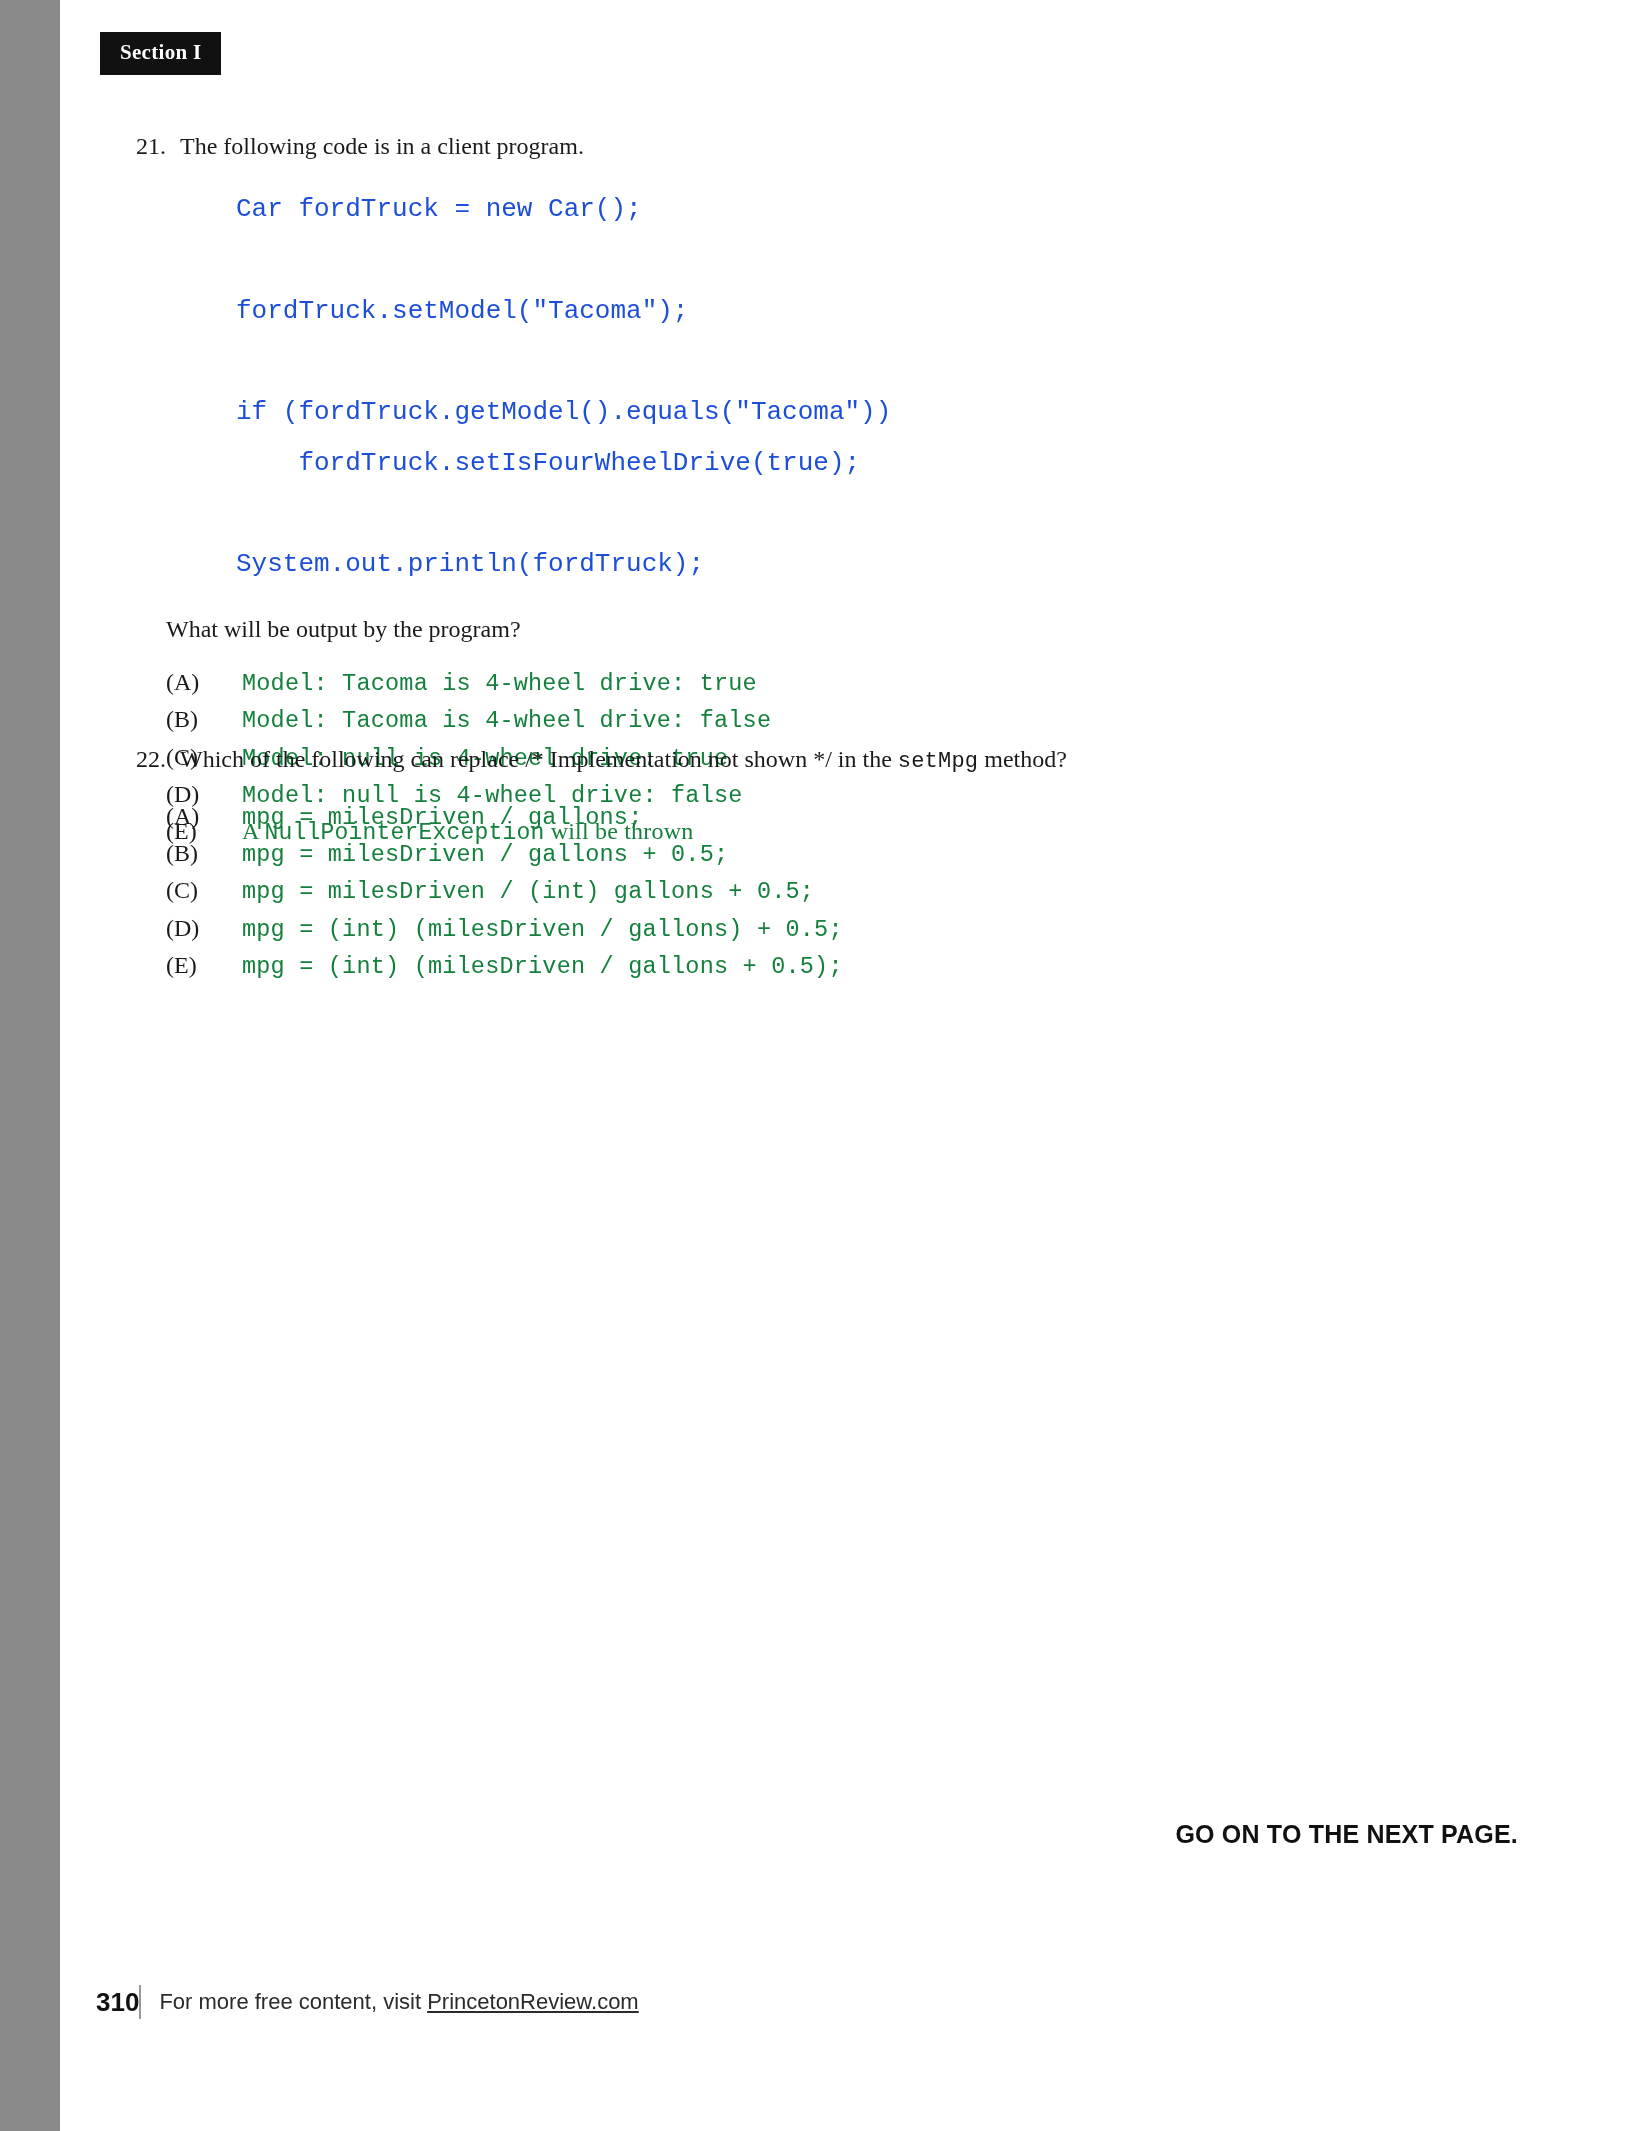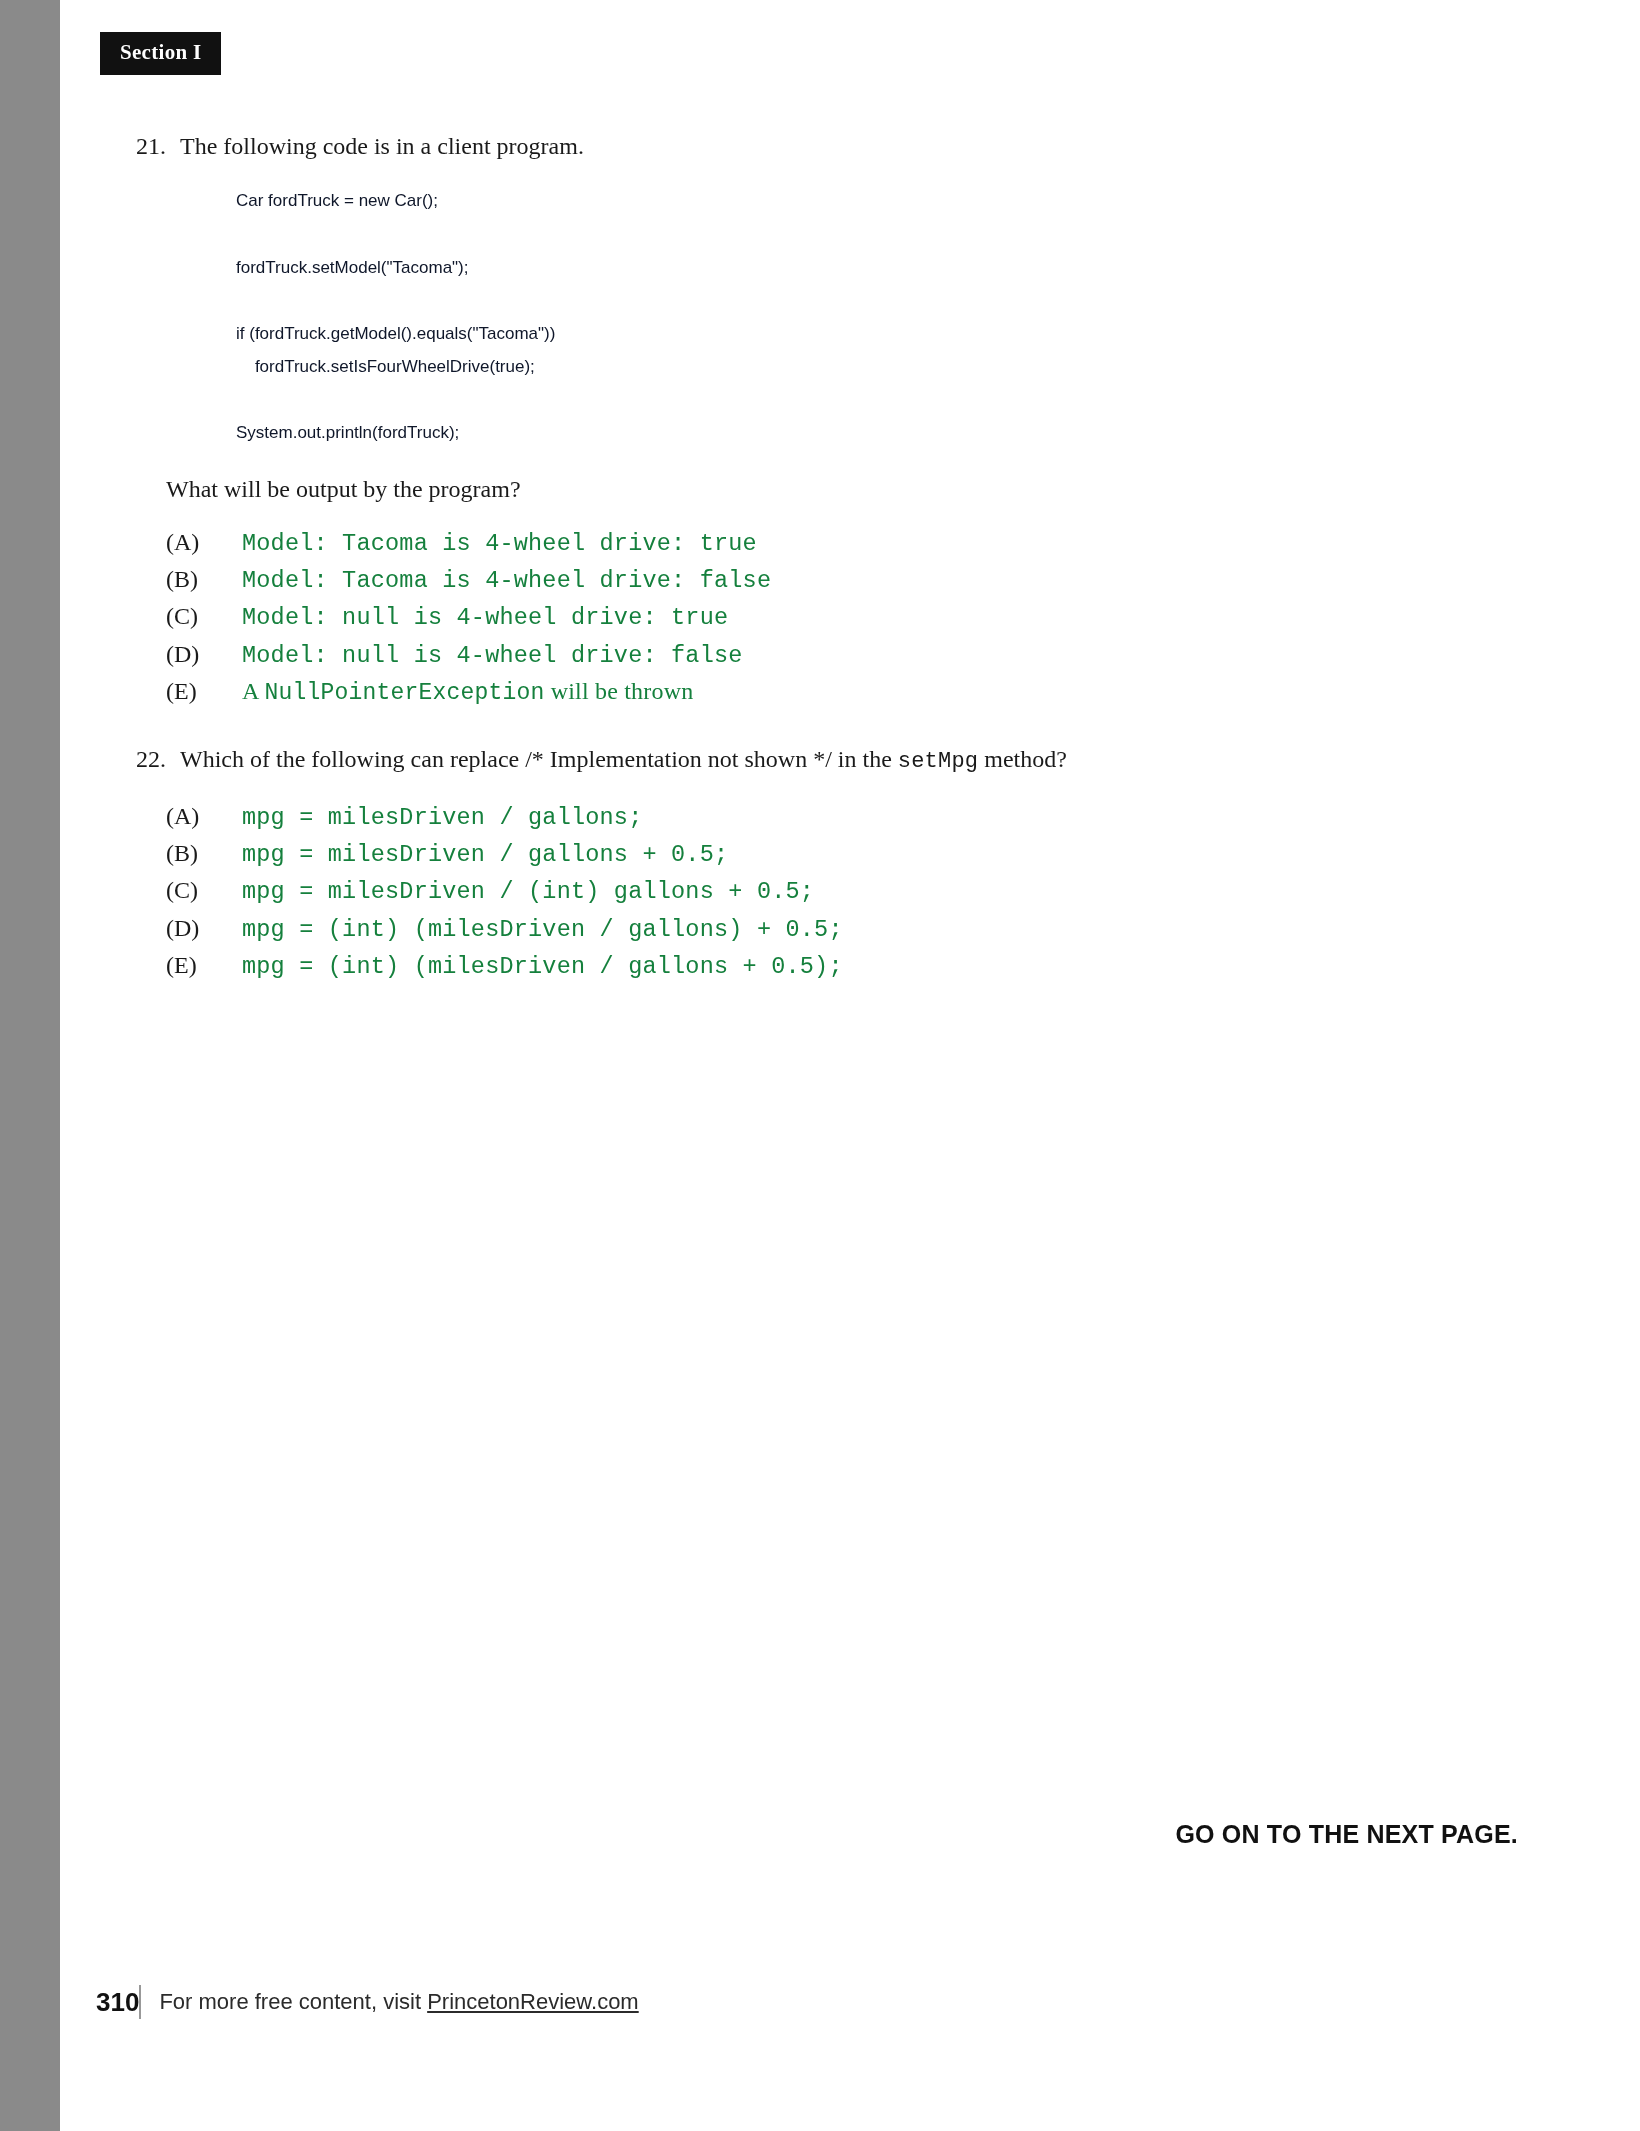--- a/index.html
+++ b/index.html
@@ -59,25 +59,25 @@
     font-family: "Liberation Serif", serif;
   }
   .mono {
     font-family: "Liberation Mono", monospace;
     font-size: 22px;
     letter-spacing: 0.2px;
   }
   .code-block {
     margin-left: 118px;
     margin-top: 22px;
-    font-family: Liberation Sans, sans-serif;
-    font-size: 17px;
+    font-family: Liberation Mono, monospace;
+    font-size: 26px;
     line-height: 1.95;
     white-space: pre;
-    color: #0f172a;
+    color: #1d4ed8;
   }
   .prompt {
     margin-left: 48px;
     margin-top: 26px;
     font-size: 24px;
     font-family: "Liberation Serif", serif;
   }
   .choices {
     margin-left: 48px;
     margin-top: 22px;

